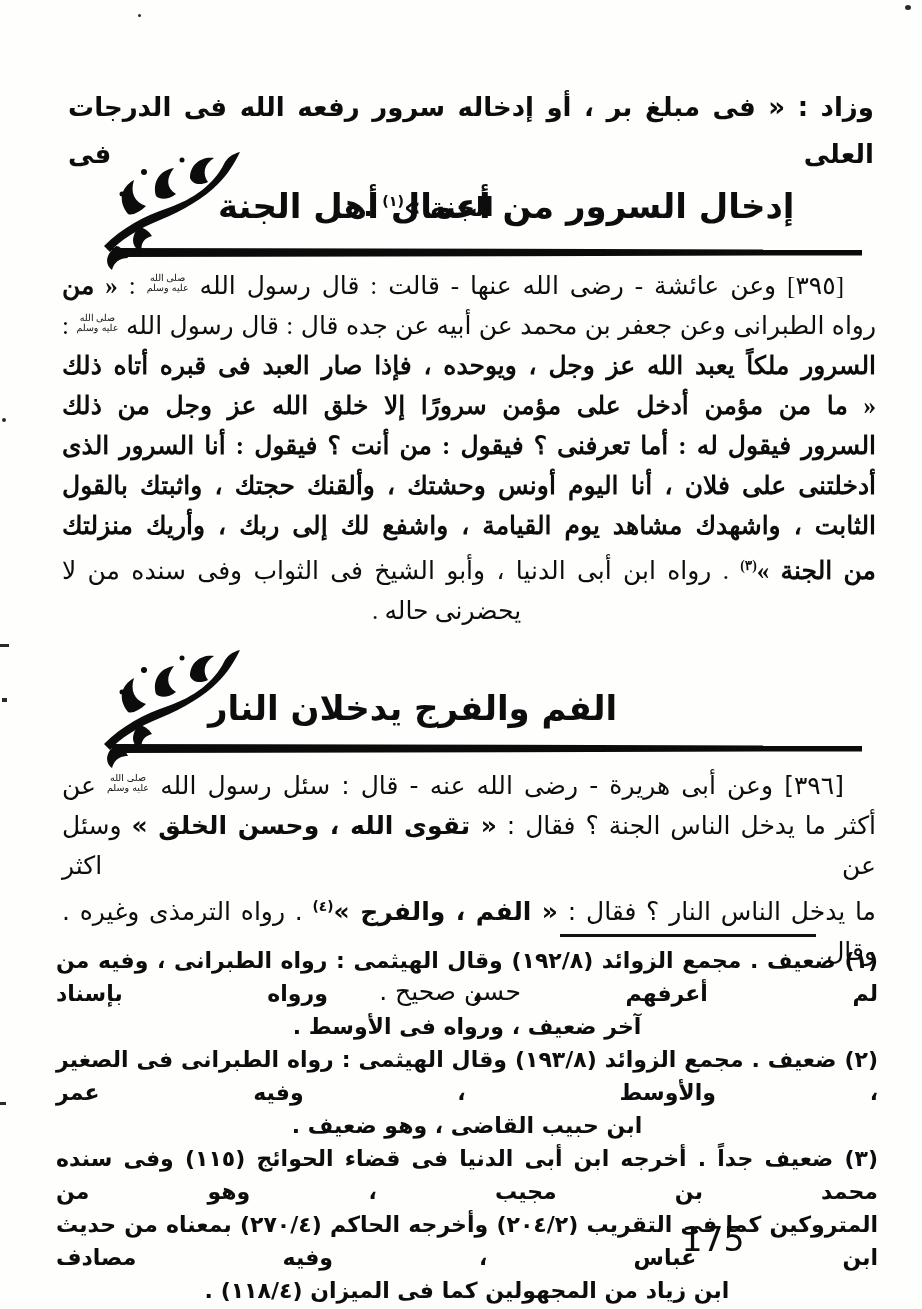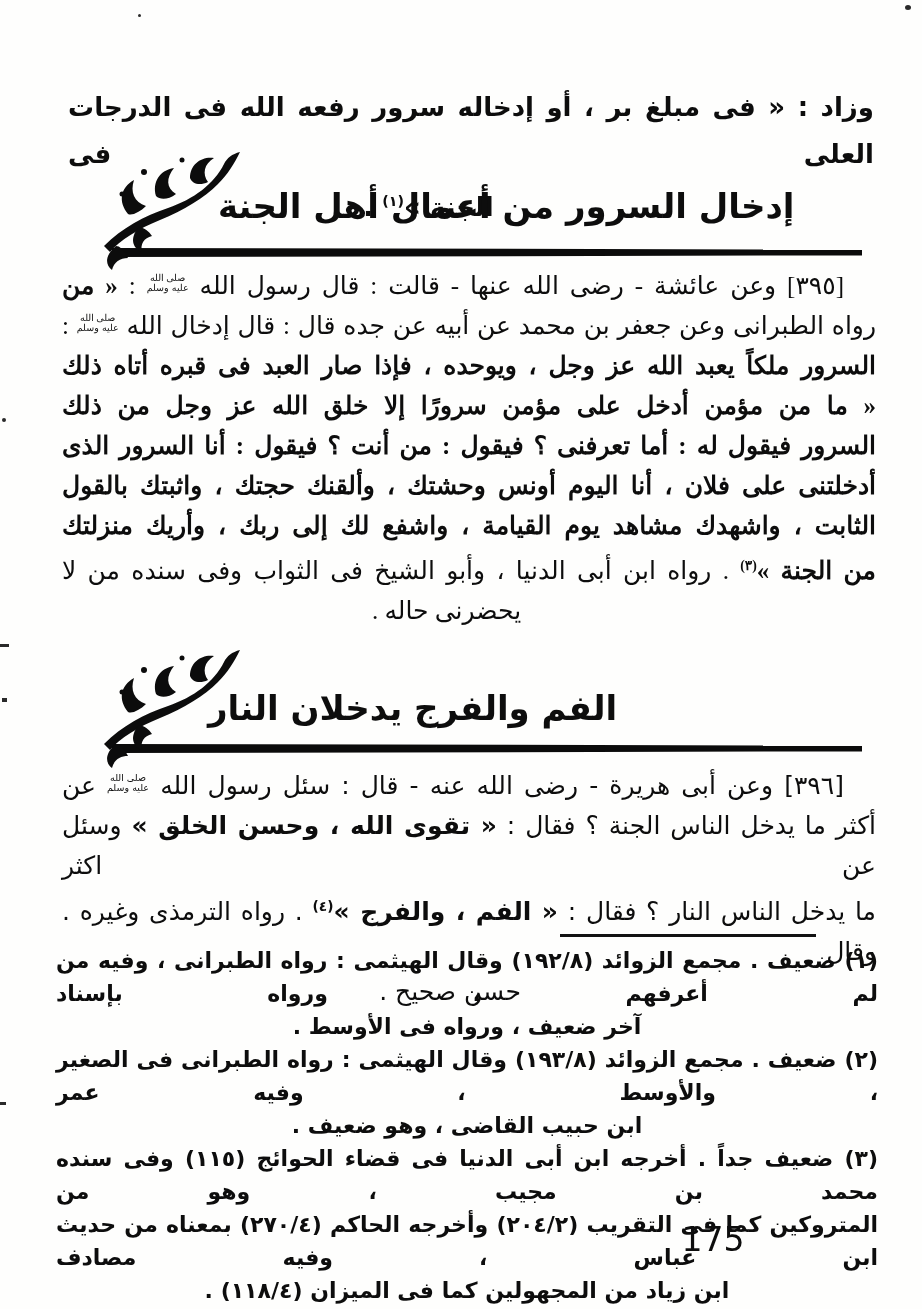--- a/index.html
+++ b/index.html
@@ -67,21 +67,21 @@
     <path fill="#0c0c0c" d="M44 78 C36 88 38 98 48 102 C46 94 50 88 58 86 C54 80 48 76 44 78 Z"></path>
     <circle fill="#0c0c0c" cx="50" cy="22" r="3"></circle>
     <circle fill="#0c0c0c" cx="88" cy="10" r="2.5"></circle>
     <circle fill="#0c0c0c" cx="28" cy="44" r="2.5"></circle>
   </svg>
   <div class="title" id="title1">إدخال السرور من أعمال أهل الجنة</div>
   <div class="rule" id="rule1"></div>
 
   <div class="textblock body-par" id="p395">
       <div class="line just" style="padding-right: 32px;"><span class="seg">[٣٩٥] وعن عائشة - رضى الله عنها - قالت : قال رسول الله </span><span class="saw">صلى الله عليه وسلم</span><span class="seg"> : </span><span class="seg bold">« من</span></div>
-      <div class="line just"><span class="seg">رواه الطبرانى وعن جعفر بن محمد عن أبيه عن جده قال : قال إدخال الله </span><span class="saw">صلى الله عليه وسلم</span><span class="seg"> :</span></div>
+      <div class="line just"><span class="seg">رواه الطبرانى وعن جعفر بن محمد عن أبيه عن جده قال : قال رسول الله </span><span class="saw">صلى الله عليه وسلم</span><span class="seg"> :</span></div>
       <div class="line just"><span class="seg bold">السرور ملكاً يعبد الله عز وجل ، ويوحده ، فإذا صار العبد فى قبره أتاه ذلك</span></div>
       <div class="line just"><span class="seg bold">« ما من مؤمن أدخل على مؤمن سرورًا إلا خلق الله عز وجل من ذلك</span></div>
       <div class="line just"><span class="seg bold">السرور فيقول له : أما تعرفنى ؟ فيقول : من أنت ؟ فيقول : أنا السرور الذى</span></div>
       <div class="line just"><span class="seg bold">أدخلتنى على فلان ، أنا اليوم أونس وحشتك ، وألقنك حجتك ، واثبتك بالقول</span></div>
       <div class="line just"><span class="seg bold">الثابت ، واشهدك مشاهد يوم القيامة ، واشفع لك إلى ربك ، وأريك منزلتك</span></div>
       <div class="line just"><span class="seg bold">من الجنة »</span><span class="seg sup">(٣)</span><span class="seg"> . رواه ابن أبى الدنيا ، وأبو الشيخ فى الثواب وفى سنده من لا</span></div>
       <div class="line right" style="padding-right: 45px;"><span class="seg">يحضرنى حاله .</span></div>
     </div>
 
   <svg class="ornament" id="orn2" viewBox="0 0 148 122" xmlns="http://www.w3.org/2000/svg">

